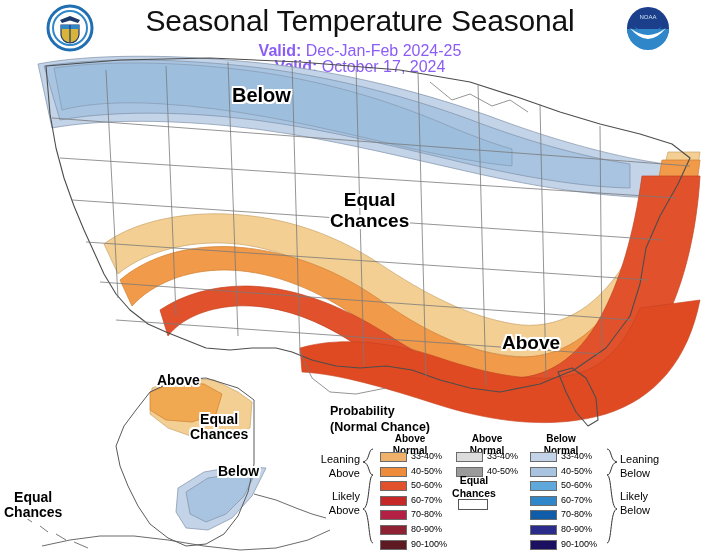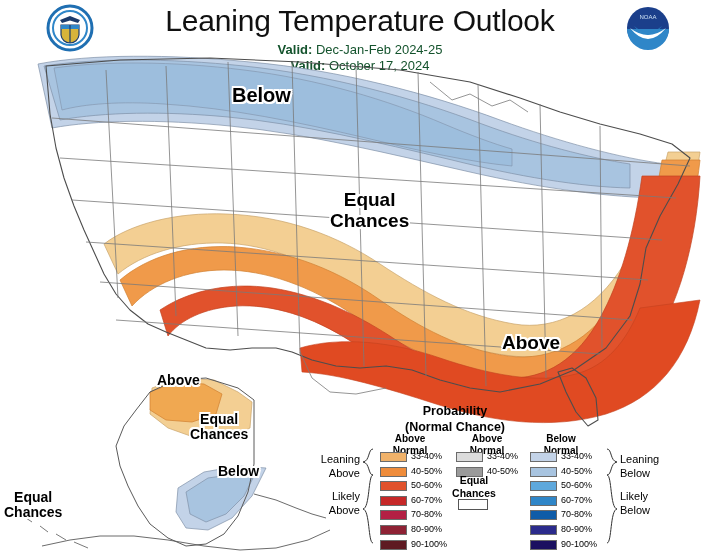--- a/index.html
+++ b/index.html
@@ -4,21 +4,21 @@
 <style>
   html,body{margin:0;padding:0;background:#ffffff;}
   body{width:720px;height:556px;position:relative;overflow:hidden;
        font-family:"Liberation Sans", sans-serif;color:#000;}
 
   
   #header{position:absolute;left:0;top:0;width:720px;height:76px;}
   #title{position:absolute;left:110px;top:4px;width:500px;text-align:center;
          font-size:30px;font-weight:400;letter-spacing:-0.2px;color:#111;}
   #valid-row,#issued-row{position:absolute;left:110px;width:500px;text-align:center;
-         font-size:13px;color:#14532d;white-space:nowrap;}
+         font-size:16px;color:#8b5cf6;white-space:nowrap;}
   #valid-row{top:42px;}
   #issued-row{top:58px;}
   .lbl{font-weight:bold;}
   .val{font-weight:normal;}
 
   .logo{position:absolute;top:4px;width:48px;height:48px;}
   #nws-logo{left:46px;}
   #noaa-logo{left:624px;}
 
   
@@ -36,21 +36,21 @@
   #lbl-below-conus{left:232px;top:85px;font-size:20px;}
   #lbl-ec-conus{left:330px;top:190px;font-size:19px;}
   #lbl-above-conus{left:502px;top:333px;font-size:19px;}
   #lbl-above-ak{left:157px;top:373px;font-size:14px;}
   #lbl-ec-ak{left:190px;top:412px;font-size:14px;}
   #lbl-below-ak{left:218px;top:464px;font-size:14px;}
   #lbl-ec-hi{left:4px;top:490px;font-size:14px;}
 
   
   #legend{position:absolute;left:330px;top:404px;width:390px;height:152px;}
-  #legend-title{position:absolute;left:0;top:0;width:250px;text-align:center;
+  #legend-title{position:absolute;left:0;top:0;width:250px;text-align:left;
                 font-size:12.5px;font-weight:bold;line-height:1.25;}
   .colhead{position:absolute;font-size:10px;font-weight:bold;text-align:center;
            line-height:1.2;width:70px;}
   #head-above{left:45px;top:29px;}
   #head-near{left:122px;top:29px;}
   #head-below{left:196px;top:29px;}
 
   .sw{position:absolute;width:27px;height:10px;border:1px solid #6b6b6b;box-sizing:border-box;}
   .swtxt{position:absolute;font-size:9px;white-space:nowrap;}
 
@@ -76,21 +76,21 @@
     <svg viewBox="0 0 48 48" width="48" height="48">
       <circle cx="24" cy="24" r="22" fill="#ffffff" stroke="#1f6fb2" stroke-width="3"></circle>
       <circle cx="24" cy="24" r="17" fill="#ffffff" stroke="#2f86c8" stroke-width="2"></circle>
       <path d="M14 16 L24 12 L34 16 L32 19 L24 16.5 L16 19 Z" fill="#1b3a6b"></path>
       <path d="M15 21 h18 v10 a9 9 0 0 1 -9 8 a9 9 0 0 1 -9 -8 z" fill="#d8b43a" stroke="#1b3a6b" stroke-width="1.2"></path>
       <path d="M15 21 h18 v4 h-18 z" fill="#2f86c8"></path>
       <line x1="24" y1="21" x2="24" y2="39" stroke="#1b3a6b" stroke-width="1.2"></line>
     </svg>
   </div>
 
-  <div id="title">Leaning Temperature Outlook</div>
+  <div id="title">Seasonal Temperature Seasonal</div>
 
   <div id="valid-row">
     <span class="lbl">Valid:</span>
     <span class="val">Dec-Jan-Feb 2024-25</span>
   </div>
   <div id="issued-row">
     <span class="lbl">Valid:</span>
     <span class="val">October 17, 2024</span>
   </div>
 

